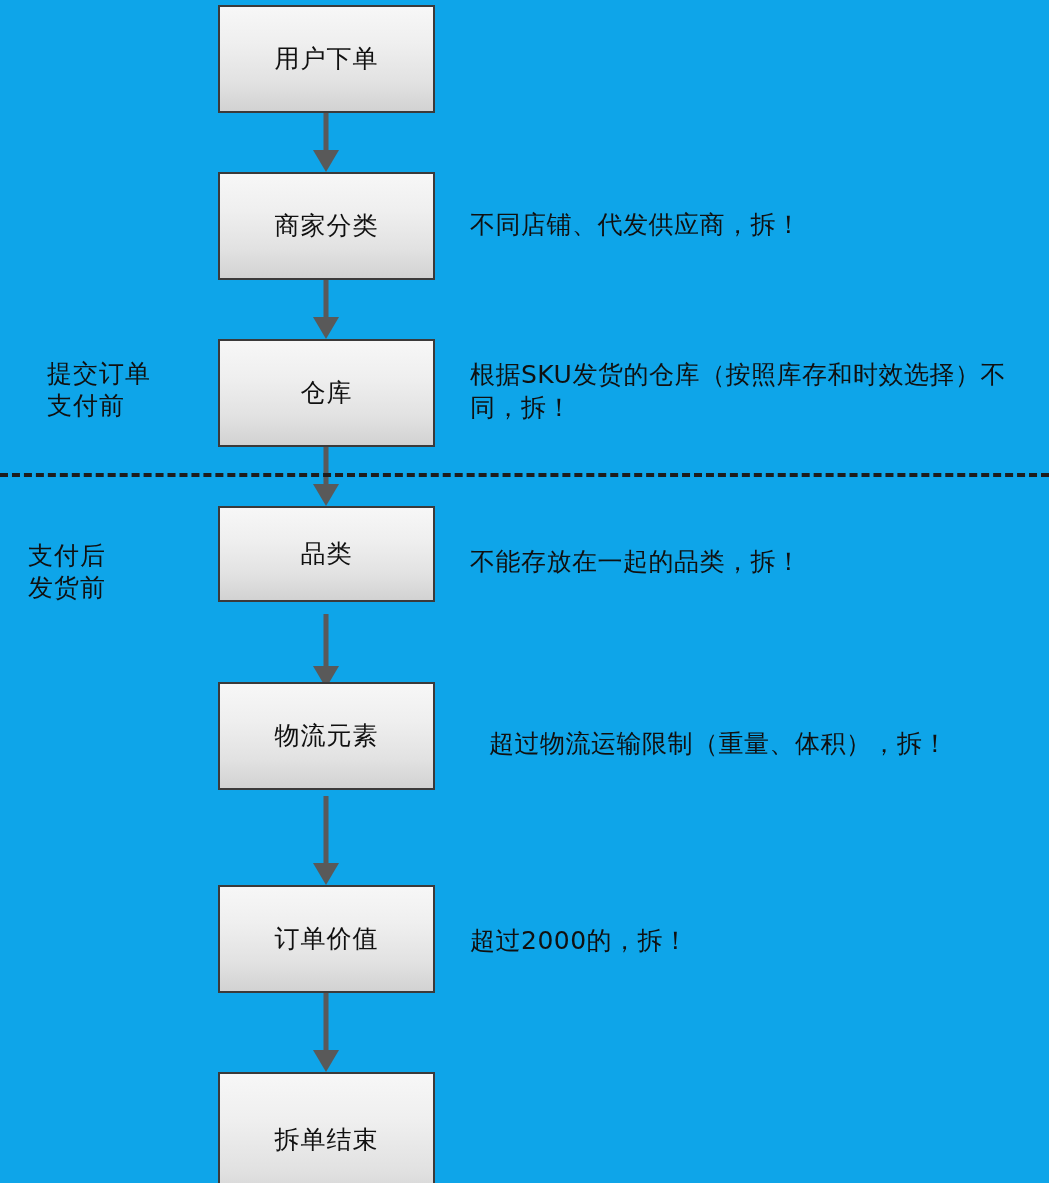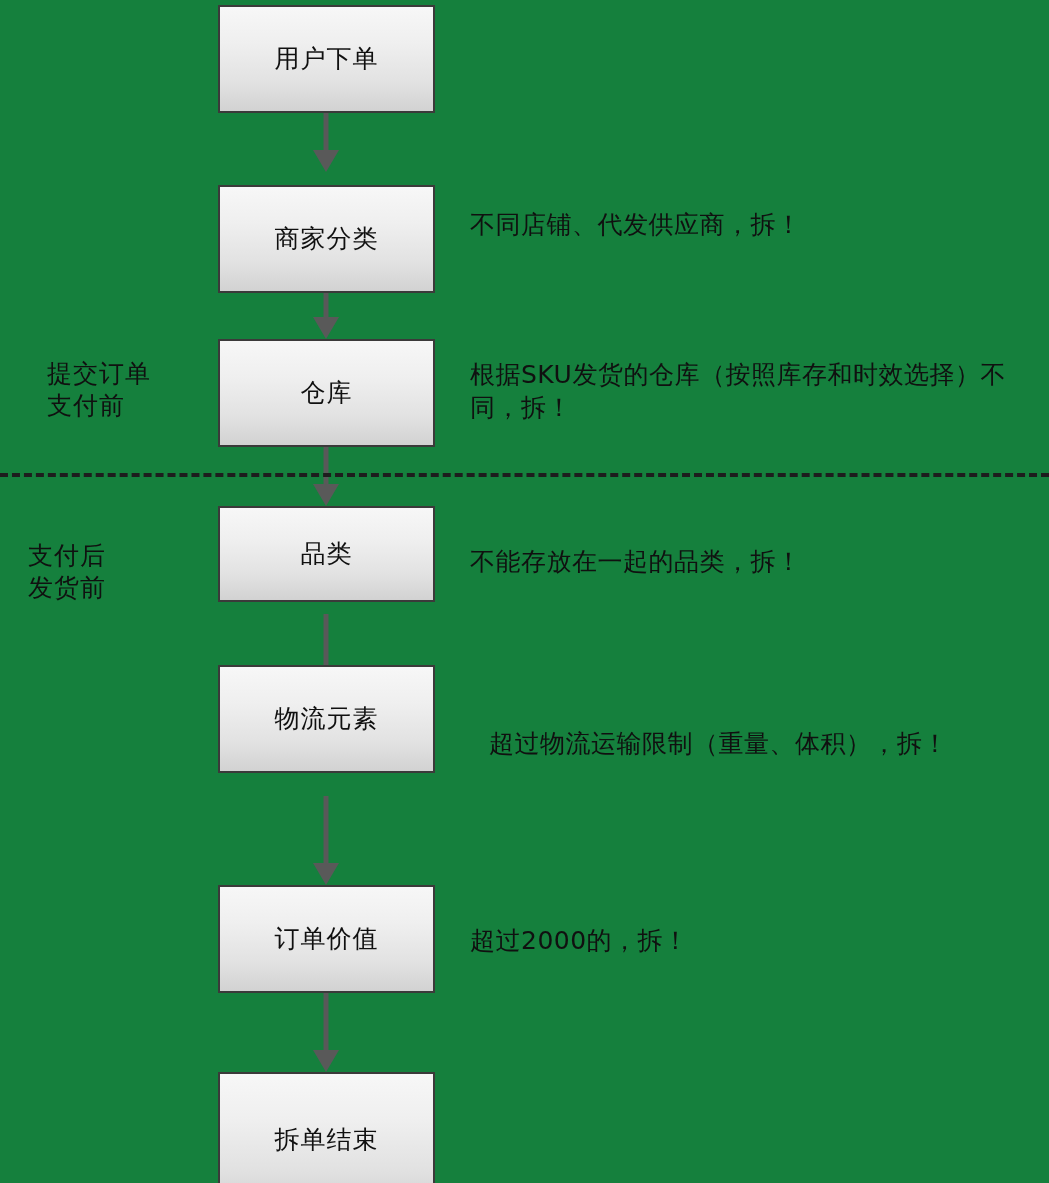--- a/index.html
+++ b/index.html
@@ -9,21 +9,21 @@
   }
   body {
     font-family: "DejaVu Sans", "Liberation Sans", sans-serif;
     color: #1a1a1a;
   }
   #canvas {
     position: relative;
     width: 1049px;
     height: 1183px;
     overflow: hidden;
-    background: #15803d;
+    background: #0ea5e9;
   }
 
   
   .node {
     position: absolute;
     left: 218px;
     width: 217px;
     box-sizing: border-box;
     border: 2px solid #3b3a3a;
     background: linear-gradient(to bottom, #f7f7f7 0%, #efefef 35%, #e2e2e2 72%, #d2d2d2 100%);
@@ -108,30 +108,30 @@
         <polygon points="313,1050 339,1050 326,1072" fill="#595959"></polygon>
       </g>
     </svg>
 
   <div class="divider" id="phase-divider" style="top: 473px;"></div>
 
   <div id="nodes-layer">
       <div class="node" style="left: 218px; top: 5px; width: 217px; height: 108px;">
         <span class="node-label">用户下单</span>
       </div>
-      <div class="node" style="left: 218px; top: 172px; width: 217px; height: 108px; margin-top: 13px;">
+      <div class="node" style="left: 218px; top: 172px; width: 217px; height: 108px;">
         <span class="node-label">商家分类</span>
       </div>
       <div class="node" style="left: 218px; top: 339px; width: 217px; height: 108px;">
         <span class="node-label">仓库</span>
       </div>
       <div class="node" style="left: 218px; top: 506px; width: 217px; height: 96px;">
         <span class="node-label">品类</span>
       </div>
-      <div class="node" style="left: 218px; top: 665px; width: 217px; height: 108px;">
+      <div class="node" style="left: 218px; top: 682px; width: 217px; height: 108px;">
         <span class="node-label">物流元素</span>
       </div>
       <div class="node" style="left: 218px; top: 885px; width: 217px; height: 108px;">
         <span class="node-label">订单价值</span>
       </div>
       <div class="node" style="left: 218px; top: 1072px; width: 217px; height: 135px;">
         <span class="node-label">拆单结束</span>
       </div>
     </div>
 

